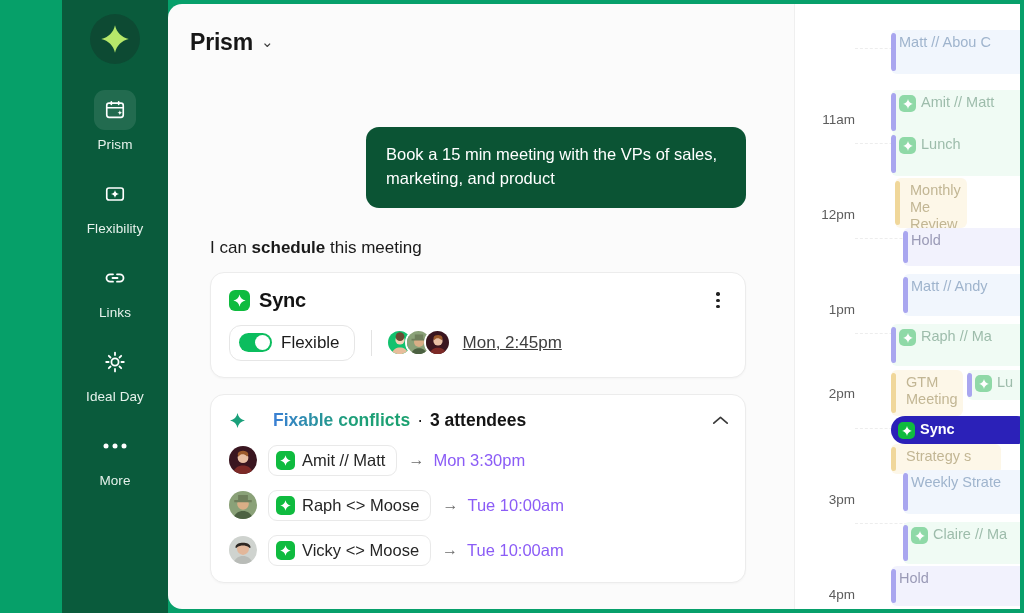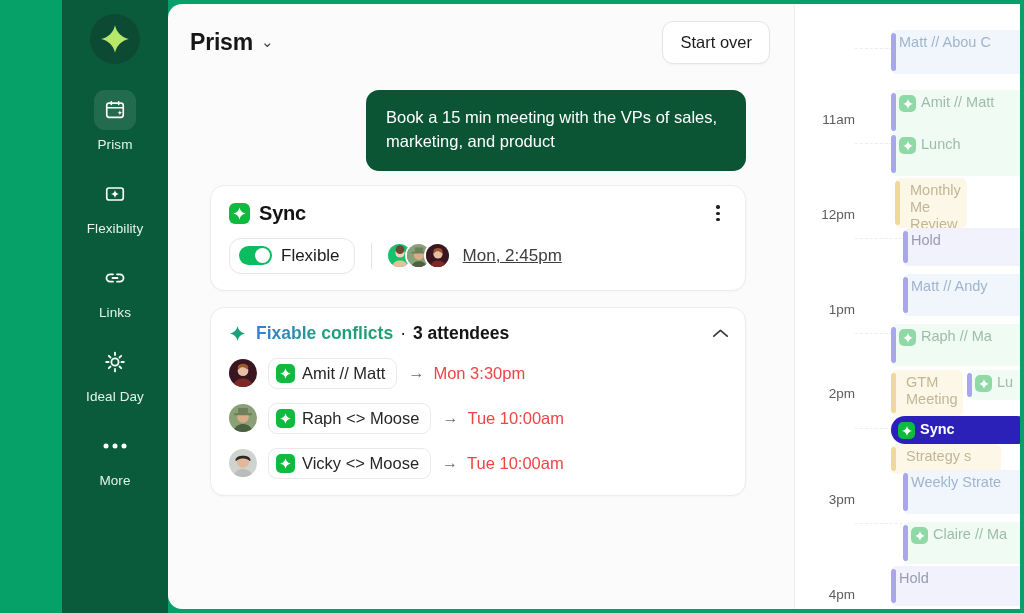--- a/index.html
+++ b/index.html
@@ -98,20 +98,21 @@
   
   .bubble-row { display: flex; justify-content: flex-end; padding: 10px 48px 0 0; }
   .bubble {
     background: #0b5434;
     color: #ffffff;
     border-radius: 13px;
     padding: 15px 20px 17px 20px;
     max-width: 380px;
     font-size: 16.5px;
     line-height: 1.48;
+    margin-top: 37px;
   }
 
   
   .assist-line {
     padding: 30px 0 0 42px;
     font-size: 17px;
     color: #1a1a1a;
   }
   .assist-line b { font-weight: bold; }
 
@@ -169,21 +170,21 @@
     flex: 0 0 auto;
   }
   .av:first-child { margin-left: 0; }
 
   .sync-time { margin-left: 12px; font-size: 17px; color: #3e3e3e; text-decoration: underline; }
 
   
   .card-conf { padding: 15px 16px 16px 18px; margin-top: 16px; }
   .conf-head { display: flex; align-items: center; }
   .conf-title {
-    margin-left: 10px; font-size: 17.5px; font-weight: bold;
+    margin-left: 27px; font-size: 17.5px; font-weight: bold;
     background: linear-gradient(90deg, #3a7fd5 0%, #1f9f7a 55%, #19a06e 100%);
     -webkit-background-clip: text; background-clip: text;
     -webkit-text-fill-color: transparent; color: #1f9f7a;
   }
   .conf-sep { margin: 0 7px; font-size: 17.5px; color: #1a1a1a; }
   .conf-count { font-size: 17.5px; font-weight: bold; color: #141414; }
   .chev-up {
     margin-left: auto; cursor: pointer;
     color: #3a3a3a; font-size: 15px; line-height: 1;
   }
@@ -194,21 +195,21 @@
     flex: 0 0 auto; margin-right: 11px;
   }
   .chip {
     display: inline-flex; align-items: center;
     border: 1px solid #e9e9e9; border-radius: 9px;
     padding: 5px 11px 5px 7px;
     background: #fff; cursor: pointer;
   }
   .chip-label { margin-left: 7px; font-size: 16.5px; color: #262626; }
   .arrow { margin: 0 9px 0 11px; font-size: 16px; color: #6d6d6d; }
-  .conf-time { font-size: 16.5px; color: #ef4444; }
+  .conf-time { font-size: 16.5px; color: #8b5cf6; }
 
   
   .cal {
     position: absolute; left: 794px; top: 4px;
     width: 226px; height: 605px;
     background: #ffffff;
     overflow: hidden;
     border-left: 1px solid #efefef;
   }
   .cal-inner { position: relative; width: 226px; height: 605px; }
@@ -333,27 +334,27 @@
 
     </div>
   </div>
 
   <div class="main">
 
     <div class="topbar">
       <span class="app-title">Prism</span>
       <span class="chev-down">⌄</span>
       <span class="spacer"></span>
-      <button class="start-over">Start over</button>
     </div>
 
     <div class="bubble-row">
       <div class="bubble">Book a 15 min meeting with the VPs of sales, marketing, and product</div>
     </div>
 
+    <div class="assist-line"><span>I can </span><b>schedule</b><span> this meeting</span></div>
 
     <div class="card card-sync">
       <div class="sync-head">
         <span class="mini-icon solid" style="width:21px;height:21px;border-radius:6px;">
           <svg width="15" height="15" viewBox="0 0 24 24">
               <path d="M12 2.2 C13 7.5 16.5 11 21.8 12 C16.5 13 13 16.5 12 21.8 C11 16.5 7.5 13 2.2 12 C7.5 11 11 7.5 12 2.2 Z" fill="#ffffff"></path>
             </svg>
         </span>
         <span class="sync-title">Sync</span>
         <span class="kebab">

